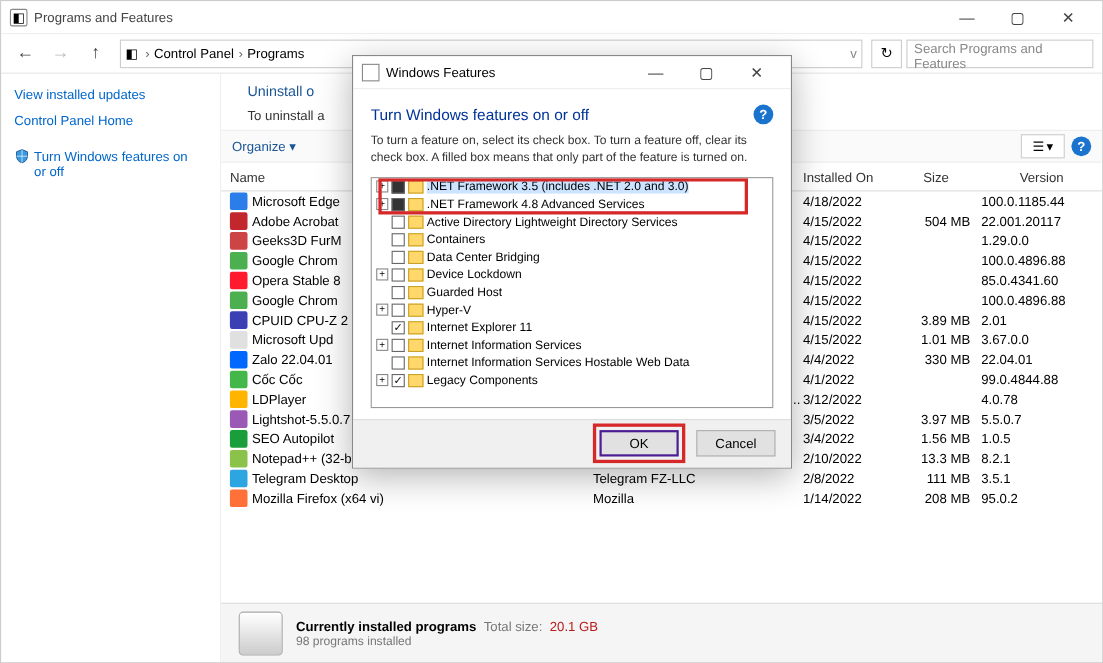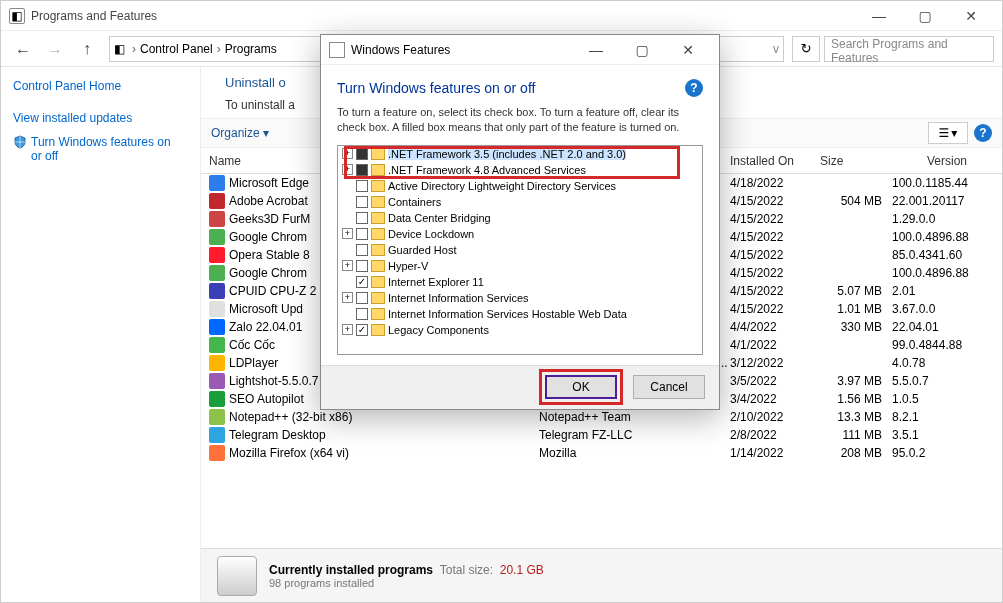--- a/index.html
+++ b/index.html
@@ -35,39 +35,39 @@
 .toolbar .spacer { flex:1; }
 .toolbar .right { display:flex; gap:6px; align-items:center; }
 .viewbtn { width:40px; height:22px; border:1px solid #ccc; background:#fff; display:flex; align-items:center; justify-content:center; gap:2px; cursor:pointer; }
 .help-icon { width:18px; height:18px; border-radius:50%; background:#1a73cc; color:#fff; display:flex; align-items:center; justify-content:center; font-size:12px; font-weight:bold; cursor:pointer; }
 
 .listarea { flex:1; overflow:hidden; position:relative; }
 .cols { height:26px; display:flex; align-items:center; border-bottom:1px solid #ddd; font-size:12px; color:#333; padding-left:8px; }
 .cols .c-name { width:330px; }
 .cols .c-pub { flex:1; }
 .cols .c-inst { width:90px; }
-.cols .c-size { width:72px; text-align:left; padding-right:10px; }
+.cols .c-size { width:72px; text-align:center; padding-right:10px; }
 .cols .c-ver { width:110px;text-align:center; }
 .rows { height:calc(100% - 26px); overflow-y:scroll; overflow-x:auto; }
 .row { height:18px; display:flex; align-items:center; padding-left:8px; font-size:12px; }
 .row .ico { width:16px; height:16px; margin-right:4px; border-radius:2px; }
 .row .c-name { width:310px; white-space:nowrap; overflow:hidden; text-overflow:ellipsis; }
 .row .c-pub { flex:1; white-space:nowrap; overflow:hidden; text-overflow:ellipsis; }
 .row .c-inst { width:90px; }
 .row .c-size { width:72px; text-align:right; padding-right:10px; }
 .row .c-ver { width:110px; white-space:nowrap; overflow:hidden; }
 
 .statusbar { height:54px; border-top:1px solid #ddd; background:#f5f5f5; display:flex; align-items:center; padding:6px 16px; gap:12px; }
 .statusbar .big-ico { width:40px; height:40px; border:1px solid #aaa; border-radius:4px; background:linear-gradient(#fff,#ccc); }
 .statusbar .txt .line1 { font-size:12px; }
 .statusbar .txt .line1 b { font-weight:600; }
 .statusbar .txt .line2 { color:#777; font-size:11px; }
 
 
-.dialog { position:absolute; left:320px; top:34px; width:400px; background:#fff; border:1px solid #888; box-shadow:0 8px 30px rgba(0,0,0,.3); z-index:100; }
+.dialog { position:absolute; left:320px; top:50px; width:400px; background:#fff; border:1px solid #888; box-shadow:0 8px 30px rgba(0,0,0,.3); z-index:100; }
 .dialog .dtitle { height:30px; display:flex; align-items:center; padding:0 8px; border-bottom:1px solid #eee; }
 .dialog .dtitle .dt { flex:1; font-size:12px; }
 .dialog .dbody { padding:14px 16px 10px; }
 .dialog h3 { color:#003399; font-size:14px; font-weight:400; margin-bottom:8px; display:flex; justify-content:space-between; align-items:center; }
 .dialog .desc { font-size:11px; color:#333; margin-bottom:10px; line-height:1.35; }
 .tree { border:1px solid #999; height:210px; overflow-y:scroll; background:#fff; position:relative; }
 .tree .hl { position:absolute; left:6px; right:22px; border:3px solid #d62828; pointer-events:none; }
 .trow { height:16px; display:flex; align-items:center; padding:0 4px; font-size:11px; gap:3px; }
 .trow .exp { width:11px; height:11px; border:1px solid #888; display:flex; align-items:center; justify-content:center; font-size:9px; line-height:9px; cursor:pointer; }
 .trow .exp.none { border:none; }
@@ -108,22 +108,22 @@
       <span class="crumb">Programs</span>
       <span style="flex:1"></span>
       <span style="color:#888">v</span>
     </div>
     <button class="refresh">↻</button>
     <div class="search">Search Programs and Features</div>
   </div>
 
   <div class="body">
     <div class="sidebar">
+      <div class="lnk">View installed updates</div>
       <div class="lnk" style="margin-bottom:18px">Control Panel Home</div>
-      <div class="lnk">View installed updates</div>
       <div class="lnk">
         <span class="shield-icon">
           <svg width="14" height="14" viewBox="0 0 14 14">
               <path d="M7 1 L12 3 V7 C12 10 9.5 12.5 7 13 C4.5 12.5 2 10 2 7 V3 Z" fill="#3b9adf" stroke="#1a5596" stroke-width=".8"></path>
               <path d="M7 1 L7 13 M2 7 L12 7" stroke="#fff" stroke-width=".6"></path>
             </svg>
         </span>
         <span style="max-width:150px">Turn Windows features on or off</span>
       </div>
     </div>
@@ -196,21 +196,21 @@
   <div class="c-pub"></div>
   <div class="c-inst">4/15/2022</div>
   <div class="c-size"></div>
   <div class="c-ver">100.0.4896.88</div>
             </div>
             <div class="row">
               <div class="ico" style="background:#3b3fb5"></div>
   <div class="c-name">CPUID CPU-Z 2</div>
   <div class="c-pub"></div>
   <div class="c-inst">4/15/2022</div>
-  <div class="c-size">5.07 MB</div>
+  <div class="c-size">3.89 MB</div>
   <div class="c-ver">2.01</div>
             </div>
             <div class="row">
               <div class="ico" style="background:#e0e0e0"></div>
   <div class="c-name">Microsoft Upd</div>
   <div class="c-pub"></div>
   <div class="c-inst">4/15/2022</div>
   <div class="c-size">1.01 MB</div>
   <div class="c-ver">3.67.0.0</div>
             </div>

